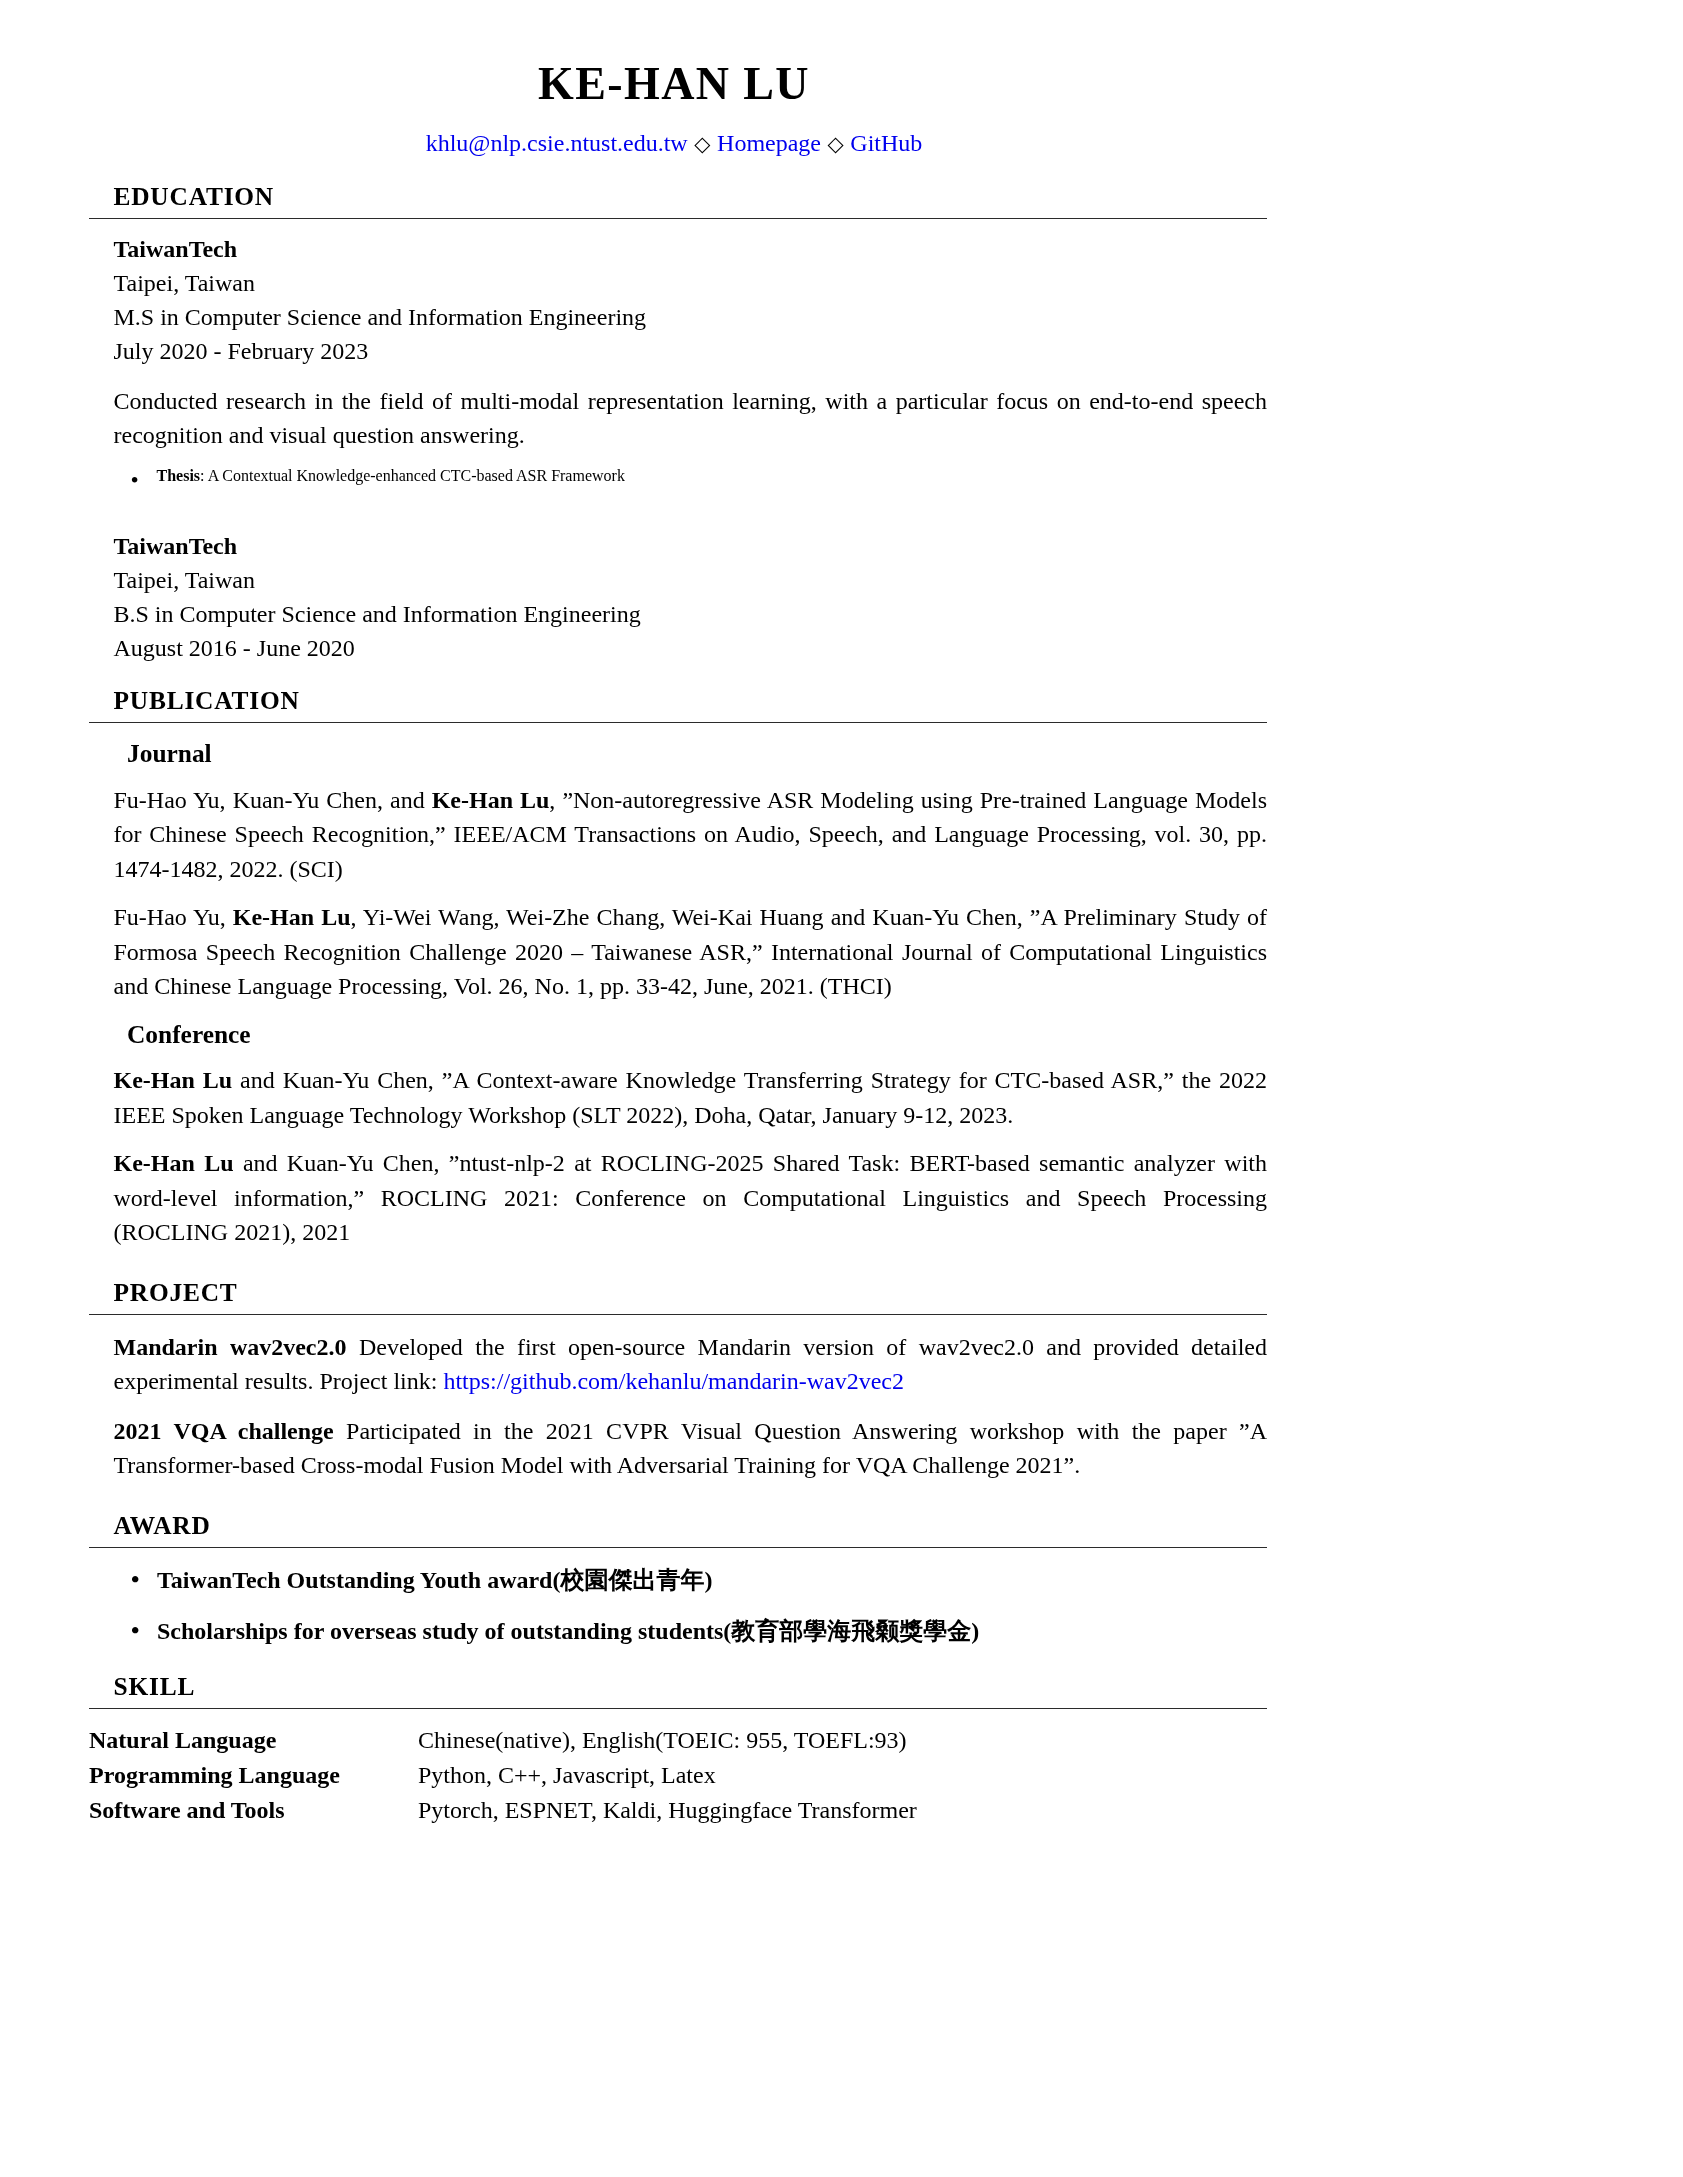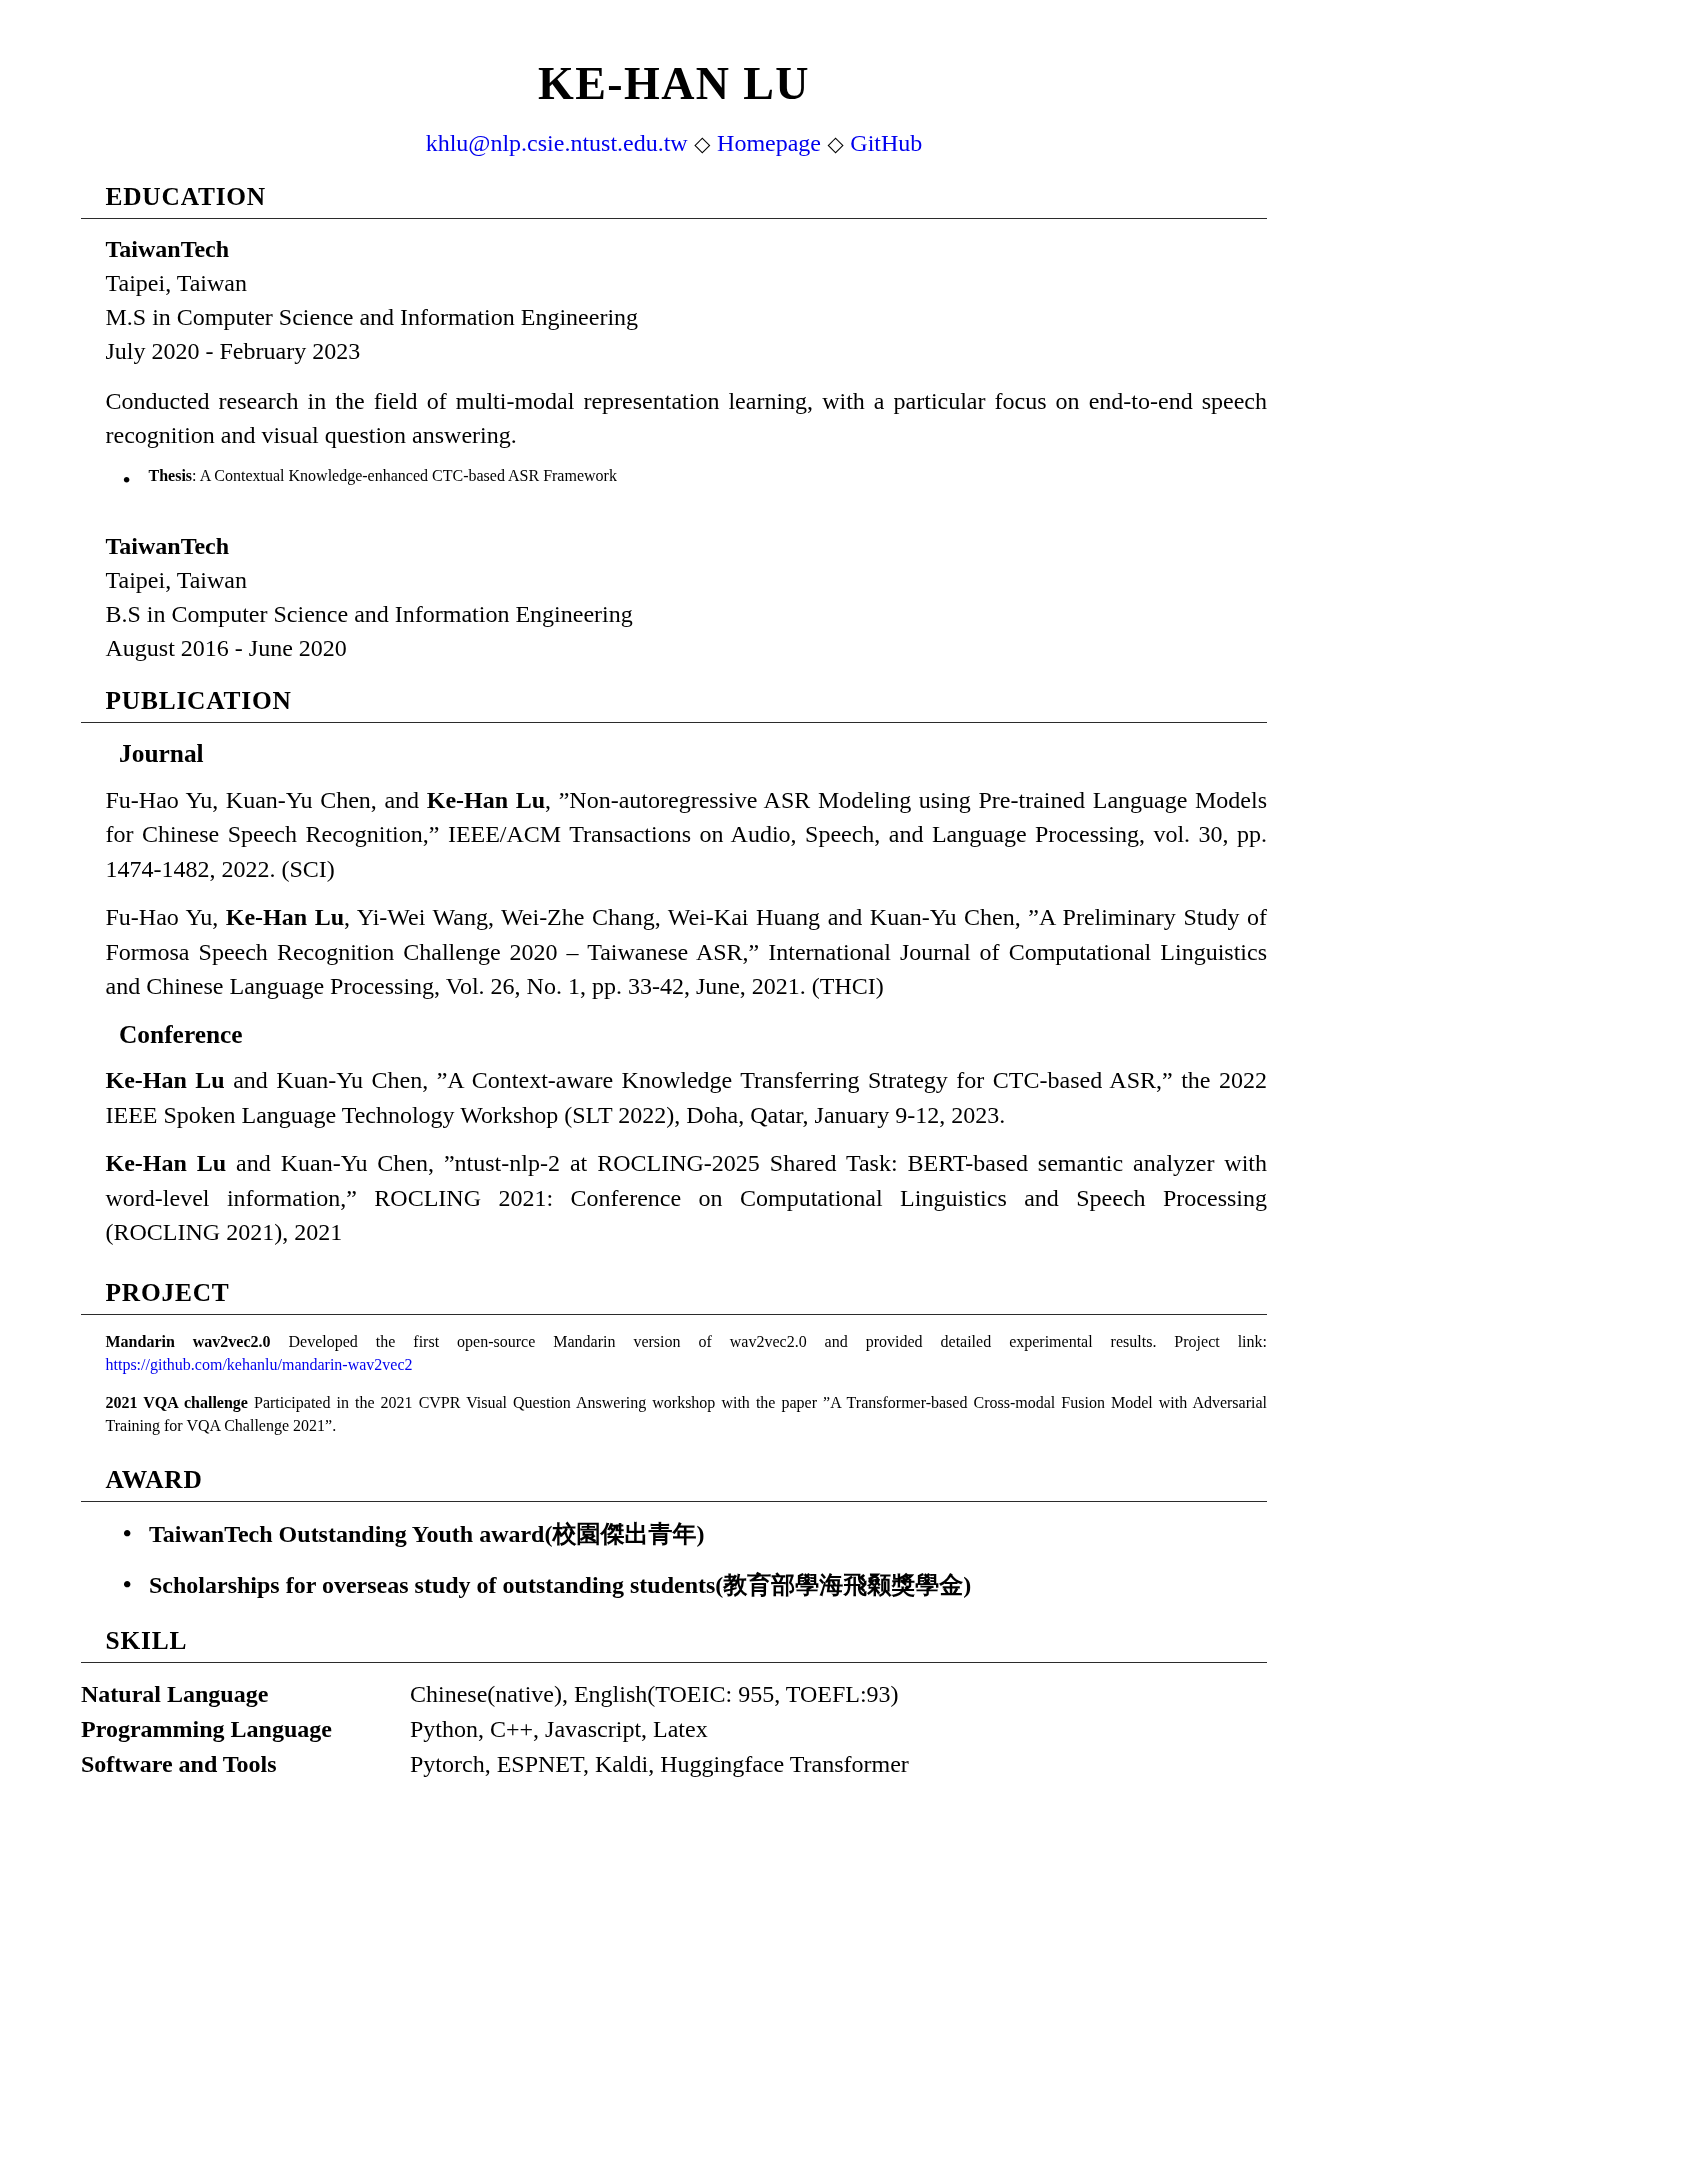--- a/index.html
+++ b/index.html
@@ -44,20 +44,21 @@
   .sep {
     color: #000000;
     display: inline-block;
     margin: 0 6.6px;
     font-size: 21px;
   }
 
   
   .section {
     margin-top: 24.5px;
+    margin-left: 8px;
   }
   .section-title {
     font-size: 25.4px;
     font-weight: bold;
     letter-spacing: 0.8px;
     padding-left: 24.5px;
     line-height: 1.15;
   }
   .rule {
     border: 0;
@@ -123,21 +124,21 @@
   .pub {
     font-size: 24px;
     line-height: 1.44;
     text-align: justify;
     padding-left: 24.5px;
     margin-top: 14px;
   }
 
   
   .project {
-    font-size: 16px;
+    font-size: 24px;
     line-height: 1.44;
     text-align: justify;
     padding-left: 24.5px;
     margin-top: 15px;
   }
   .project a {
     color: #0000ee;
     text-decoration: none;
   }
 

